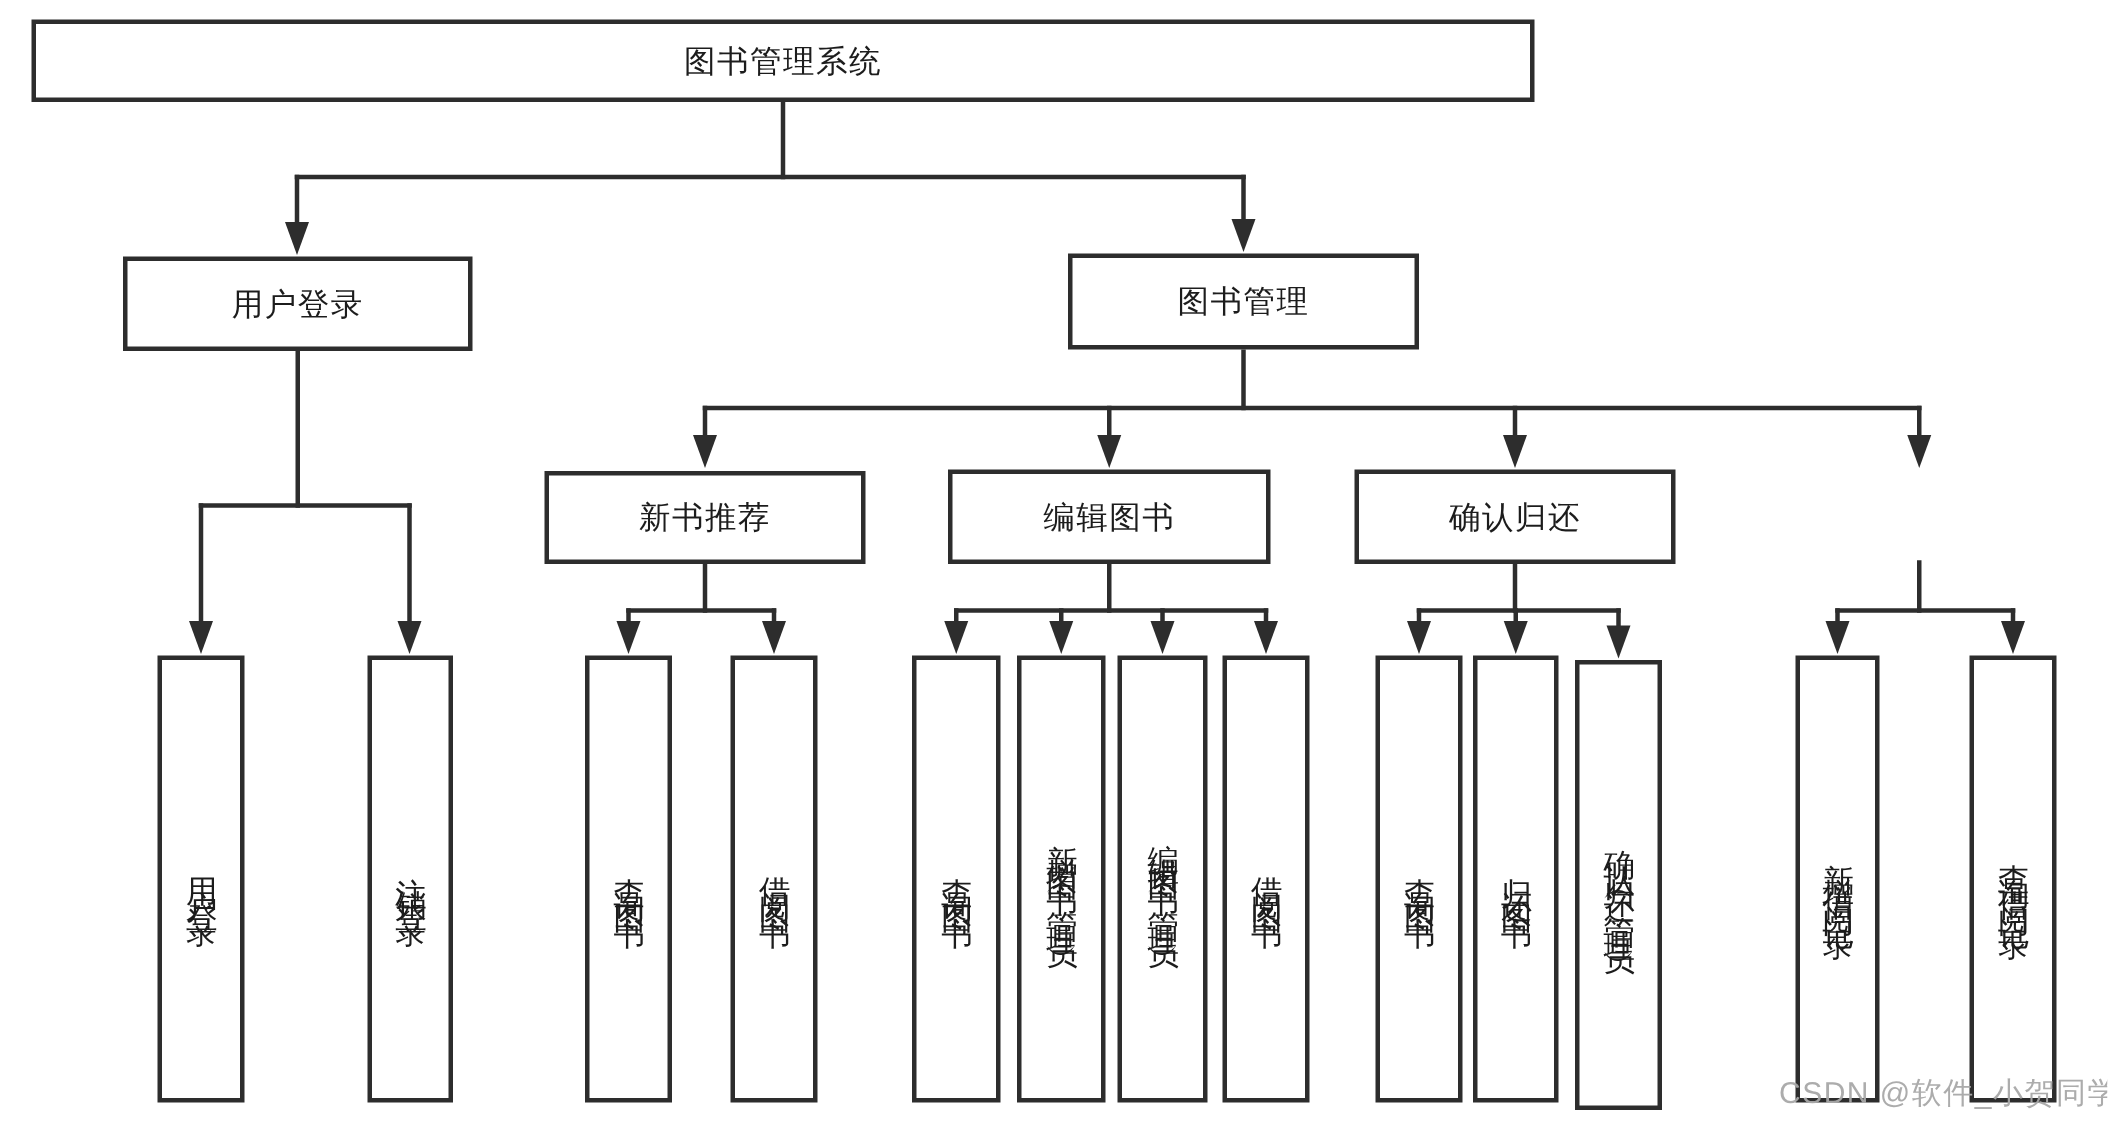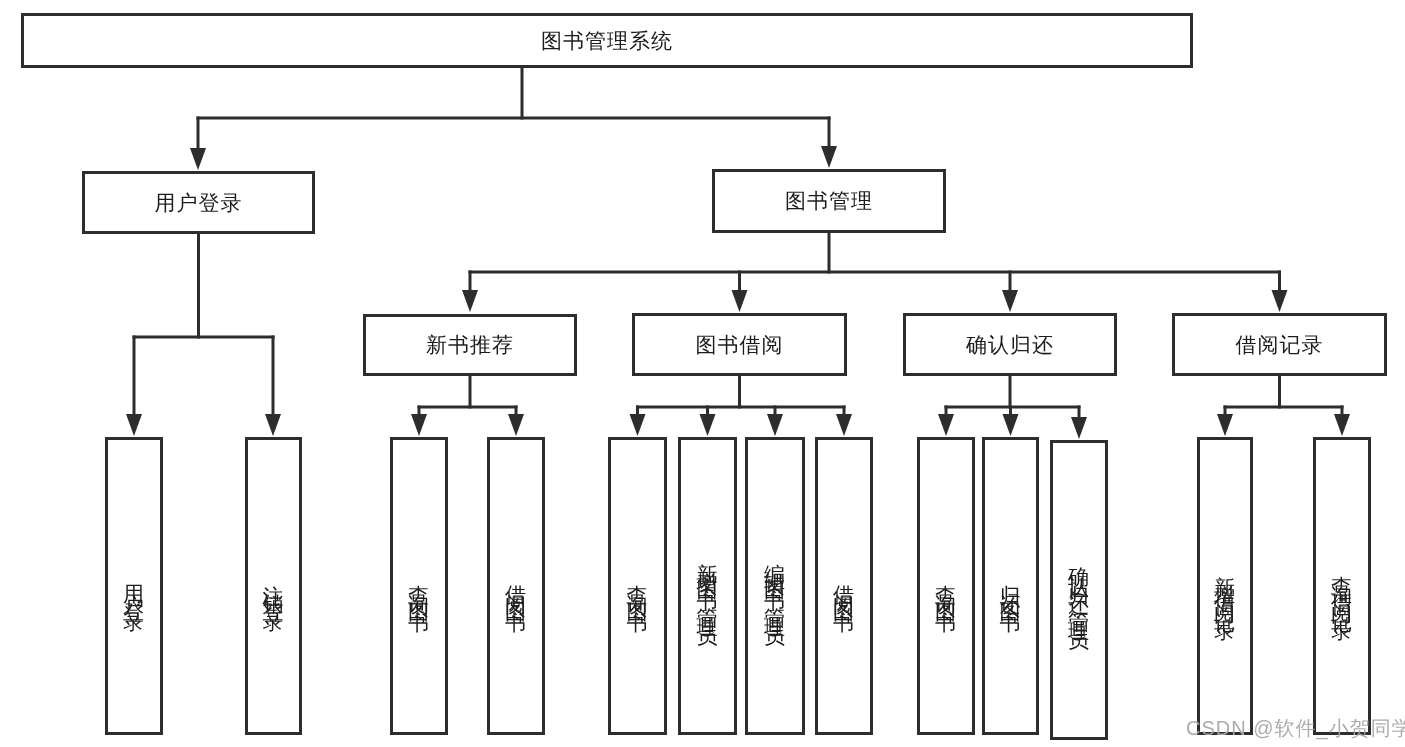--- a/index.html
+++ b/index.html
@@ -101,29 +101,28 @@
       <path d="M767 414 H783 L775 436 Z"></path>
       <path d="M836 414 H852 L844 436 Z"></path>
       <path d="M938 414 H954 L946 436 Z"></path>
       <path d="M1002.5 414 H1018.5 L1010.5 436 Z"></path>
       <path d="M1071 417 H1087 L1079 439 Z"></path>
       <path d="M1217 414 H1233 L1225 436 Z"></path>
       <path d="M1334 414 H1350 L1342 436 Z"></path>
     </g>
   </svg>
 
-  <div class="box" style="left:21px;top:13px;width:1172px;height:55px">图书管理系统</div>
+  <div class="box" style="left:21px;top:13px;width:1002px;height:55px">图书管理系统</div>
 
   <div class="box" style="left:82px;top:171px;width:233px;height:63px">用户登录</div>
   <div class="box" style="left:363px;top:314px;width:214px;height:62px">新书推荐</div>
 
   <div class="box" style="left:712px;top:169px;width:234px;height:64px">图书管理</div>
-  <div class="box" style="left:632px;top:313px;width:215px;height:63px">图书借阅</div>
+  <div class="box" style="left:632px;top:313px;width:215px;height:63px">编辑图书</div>
   <div class="box" style="left:903px;top:313px;width:214px;height:63px">确认归还</div>
-  <div class="box" style="left:1172px;top:313px;width:215px;height:63px">借阅记录</div>
 
   <div class="box vbox" style="left:105px;top:437px;width:58px;height:298px">用户登录</div>
   <div class="box vbox" style="left:245px;top:437px;width:57px;height:298px">注销登录</div>
 
   <div class="box vbox" style="left:390px;top:437px;width:58px;height:298px">查询图书</div>
   <div class="box vbox" style="left:487px;top:437px;width:58px;height:298px">借阅图书</div>
 
   <div class="box vbox" style="left:608px;top:437px;width:59px;height:298px">查询图书</div>
   <div class="box vbox" style="left:678px;top:437px;width:59px;height:298px">新增图书（管理员）</div>
   <div class="box vbox" style="left:745px;top:437px;width:60px;height:298px">编辑图书（管理员）</div>

